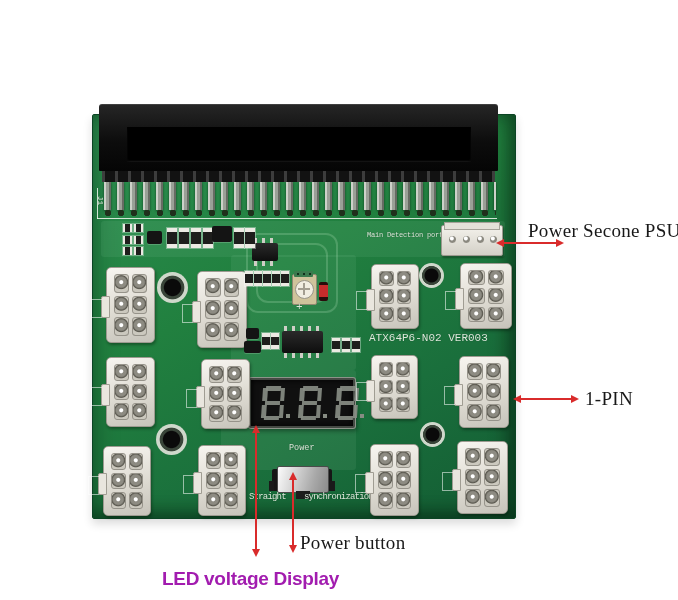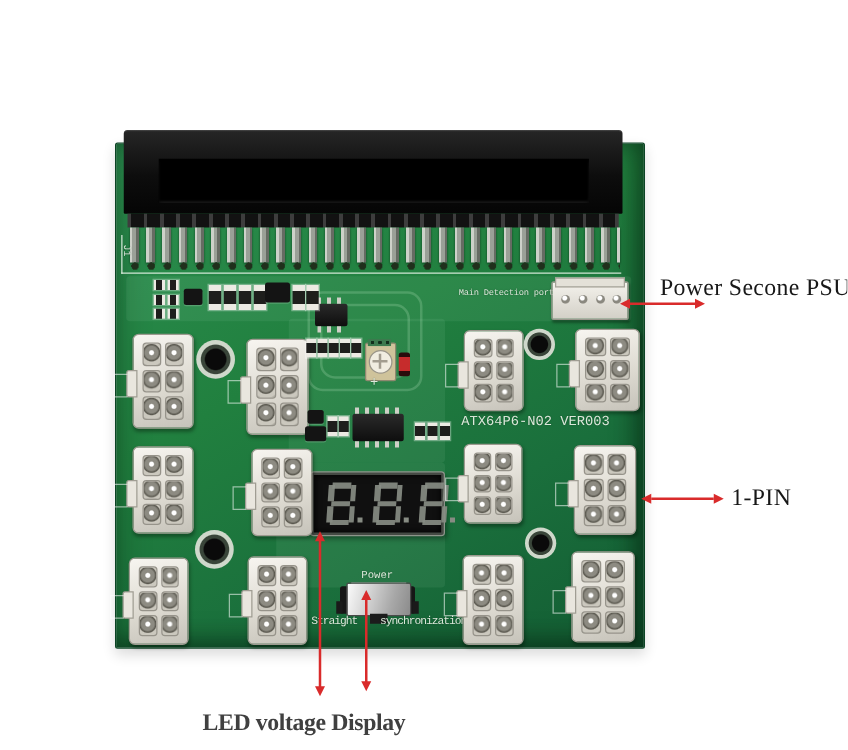--- a/index.html
+++ b/index.html
@@ -109,21 +109,21 @@
         white-space:nowrap;text-shadow:0 0 1px rgba(0,40,15,.6);}
 
   
   .red-line{position:absolute;background:#d92b2b;}
   .ah{position:absolute;width:0;height:0;border-style:solid;border-color:transparent;}
   .ah-l{border-width:4px 8px 4px 0;border-right-color:#d92b2b;}
   .ah-r{border-width:4px 0 4px 8px;border-left-color:#d92b2b;}
   .ah-u{border-width:0 4px 8px 4px;border-bottom-color:#d92b2b;}
   .ah-d{border-width:8px 4px 0 4px;border-top-color:#d92b2b;}
   .ann{position:absolute;color:#181818;font-size:19px;letter-spacing:.3px;white-space:nowrap;}
-  .ann-sans{position:absolute;color:#404040;font-family:Liberation Serif, serif;
+  .ann-sans{position:absolute;color:#a21caf;font-family:Liberation Sans, sans-serif;
             font-weight:bold;font-size:19px;letter-spacing:-.3px;white-space:nowrap;}
 </style>
 </head>
 <body>
 
 <div class="stage">
 
   <div class="board">
     <div class="patch" style="left:8px;top:106px;width:404px;height:36px;"></div>
     <div class="patch" style="left:138px;top:140px;width:125px;height:115px;"></div>
@@ -191,21 +191,21 @@
           <div class="seg seg-c"></div>
           <div class="seg seg-d"></div>
           <div class="seg seg-e"></div>
           <div class="seg seg-f"></div>
           <div class="seg seg-g"></div>
         </div>
         <div class="dp"></div>
       </div>
   </div>
 
-  <div class="silk" style="left:289px;top:455px;font-size:8.5px;">Power</div>
+  <div class="silk" style="left:289px;top:443px;font-size:8.5px;">Power</div>
   <div class="silk-l" style="left:281px;top:466px;width:44px;height:1px;"></div>
   <div class="sw-frame"></div>
   <div class="sw-pin" style="left:269px;top:481px;"></div>
   <div class="sw-pin" style="left:330px;top:481px;"></div>
   <div class="sw-body"></div>
   <div class="sw-nub"></div>
 
   <div class="silk" style="left:249px;top:492px;font-size:9px;letter-spacing:-0.8px;">Straight</div>
   <div class="silk" style="left:304px;top:492px;font-size:9px;letter-spacing:-0.8px;">synchronization</div>
 
@@ -220,20 +220,21 @@
   <div class="ann" style="left:585px;top:388px;">1-PIN</div>
 
   <div class="ah ah-u" style="left:252px;top:425px;"></div>
   <div class="red-line" style="left:255px;top:431px;width:2px;height:119px;"></div>
   <div class="ah ah-d" style="left:252px;top:549px;"></div>
   <div class="ann-sans" style="left:162px;top:568px;">LED voltage Display</div>
 
   <div class="ah ah-u" style="left:289px;top:472px;"></div>
   <div class="red-line" style="left:292px;top:478px;width:2px;height:69px;"></div>
   <div class="ah ah-d" style="left:289px;top:545px;"></div>
+  <div class="ann" style="left:300px;top:532px;">Power button</div>
 
 <div class="conn" style="left: 106px; top: 267px; width: 49px; height: 76px;">
       <div class="pinhole"></div>
       <div class="pinhole"></div>
       <div class="pinhole"></div>
       <div class="pinhole"></div>
       <div class="pinhole"></div>
       <div class="pinhole"></div>
     </div>
     <div class="conn" style="left: 197px; top: 271px; width: 50px; height: 77px;">

